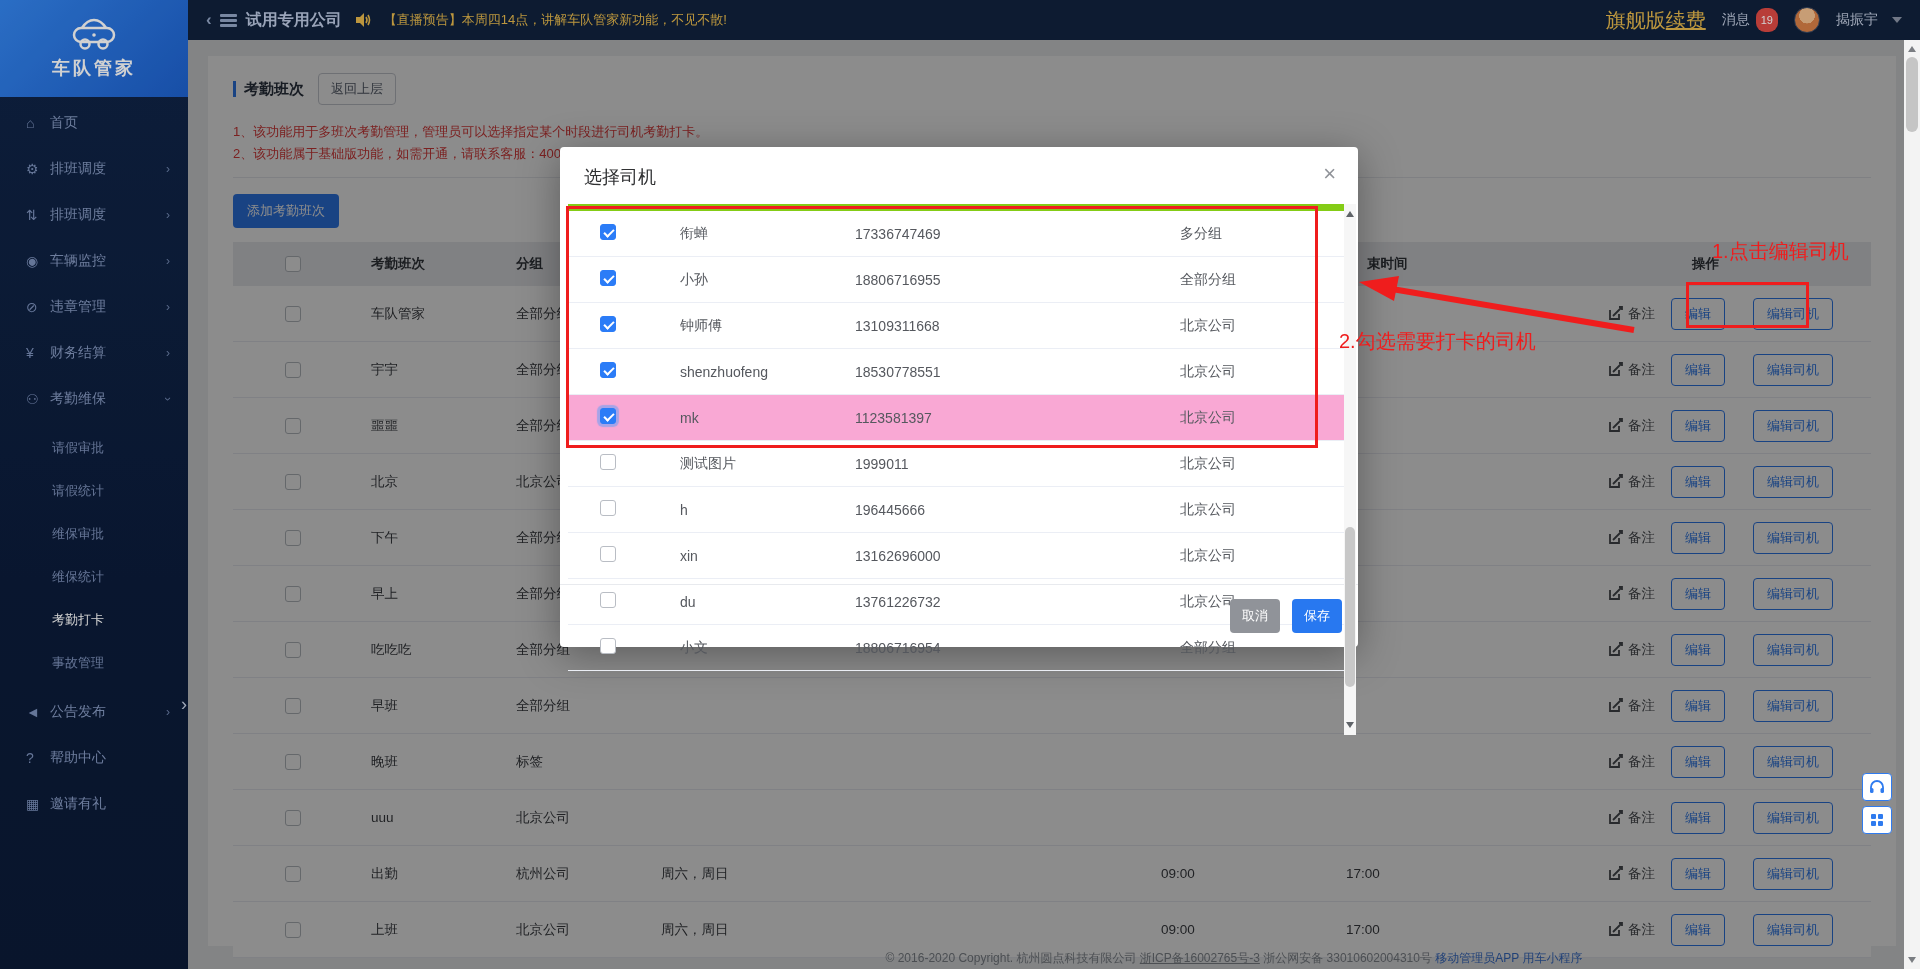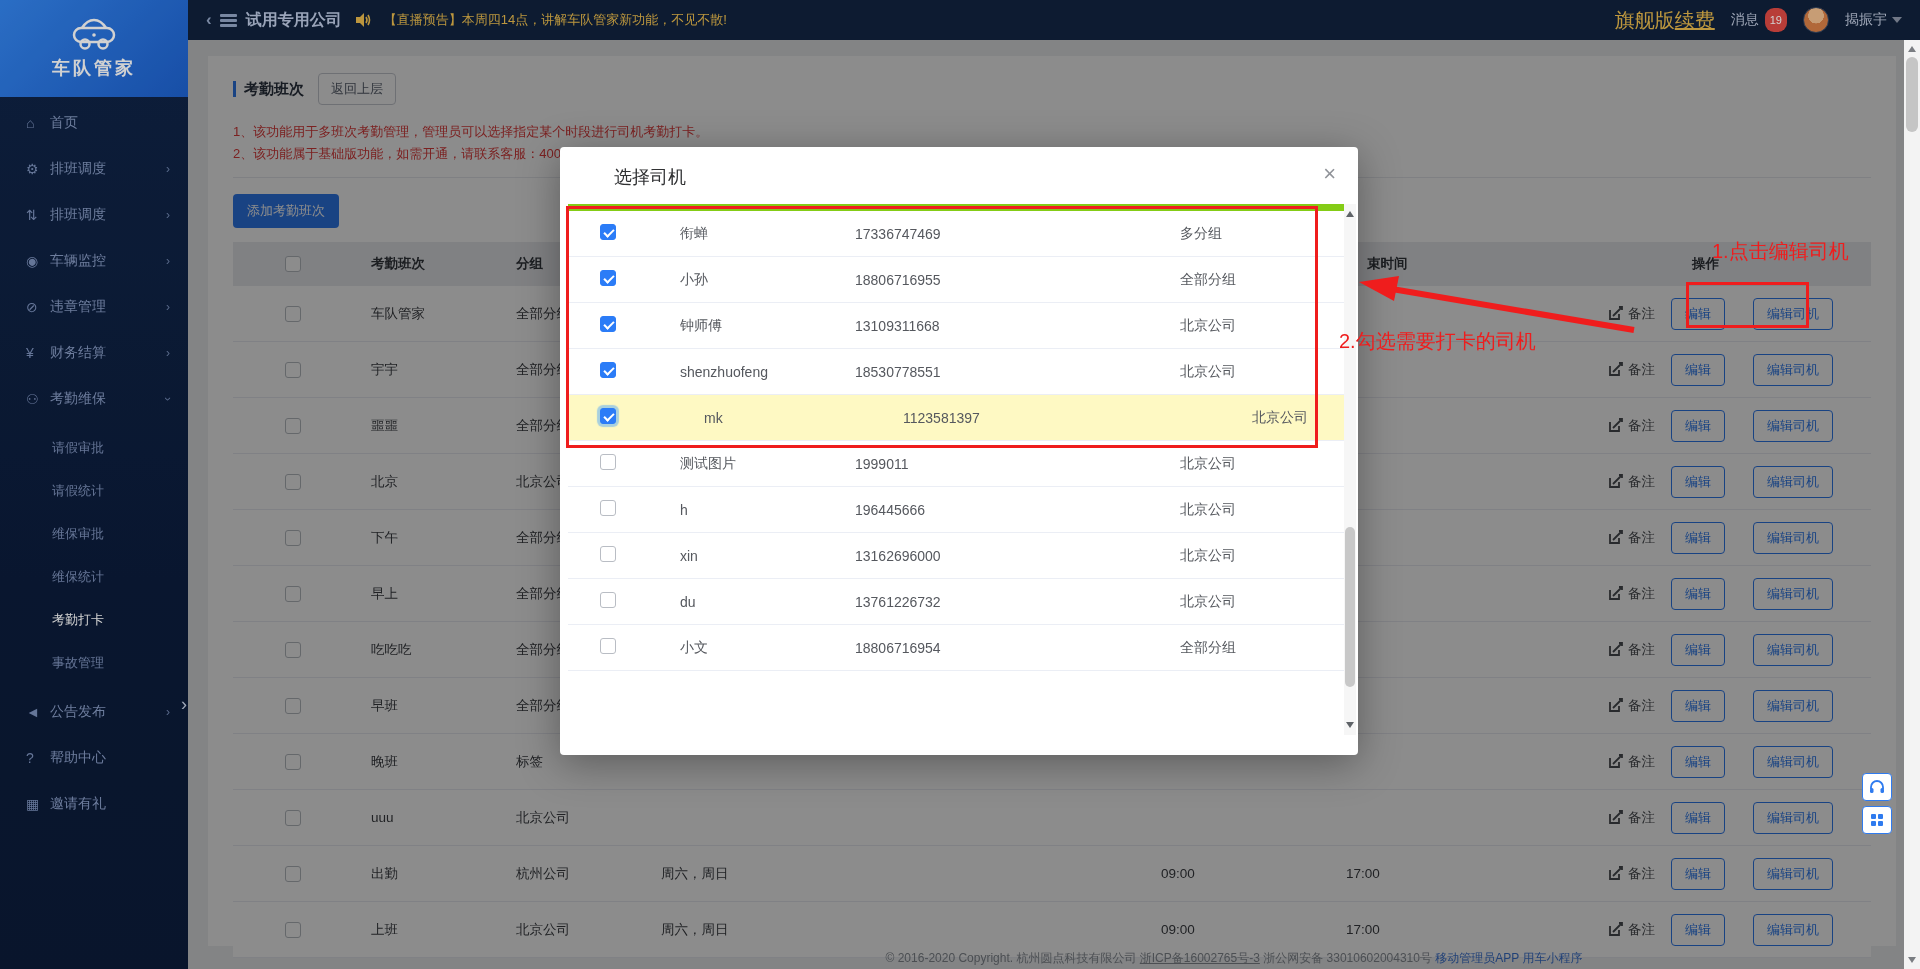--- a/index.html
+++ b/index.html
@@ -14,21 +14,21 @@
   .tb-list-icon i { display:block; height:3px; background:#93a5c5; border-radius:1px; }
   .tb-company { color:#bcc9e2; font-size:16px; font-weight:bold; margin-right:14px; }
   .tb-speaker { margin-right:12px; display:flex; }
   .tb-announce { color:#e6b84c; font-size:13px; }
   .tb-right { margin-left:auto; display:flex; align-items:center; gap:16px; }
   .tb-plan { color:#e6b84c; font-size:20px; }
   .tb-renew { text-decoration:underline; cursor:pointer; }
   .tb-msg { color:#c3cce0; font-size:14px; display:flex; align-items:center; gap:6px; }
   .badge { background:#e14b45; color:#fff; font-size:11px; line-height:16px; padding:4px 5px; border-radius:9px; }
   .avatar { width:26px; height:26px; border-radius:50%; background:radial-gradient(circle at 50% 32%, #f3c08f 0 38%, #d87f46 39% 100%); border:1px solid #3a4b66; }
-  .tb-user { color:#c3cce0; font-size:14px; display:flex; align-items:center; gap:5px; cursor:pointer; }
+  .tb-user { color:#c3cce0; font-size:14px; display:flex; align-items:center; gap:14px; cursor:pointer; }
   .caret { width:0; height:0; border-left:5px solid transparent; border-right:5px solid transparent; border-top:6px solid #8a93a5; }
 
   
   .sidebar { position:absolute; left:0; top:0; width:188px; height:100%; background:linear-gradient(180deg,#102548 0%,#0c1c3a 60%,#0b1a36 100%); z-index:6; }
   .logo { height:97px; background:linear-gradient(135deg,#3486f0 0%,#1d60cc 100%); display:flex; flex-direction:column; align-items:center; justify-content:center; }
   .logo-title { color:#fff; font-size:18px; font-weight:bold; letter-spacing:3px; margin-top:4px; }
   .menu { padding-top:3px; }
   .side-item { height:46px; display:flex; align-items:center; padding-left:26px; color:#8699c0; font-size:14px; cursor:pointer; }
   .side-item .mi { width:24px; font-size:14px; color:#7c90ba; }
   .side-item .chev { margin-left:auto; margin-right:18px; font-size:12px; color:#6c80a8; }
@@ -71,29 +71,29 @@
   .footer { position:absolute; left:188px; bottom:2px; width:1716px; text-align:center; font-size:12px; color:#8a9097; }
   .footer .link { color:#3f78d9; cursor:pointer; }
   .footer .u { text-decoration:underline; }
 
   
   .overlay-main { position:absolute; left:188px; top:40px; right:0; bottom:0; background:rgba(0,0,0,0.45); z-index:40; }
   .overlay-top  { position:absolute; left:188px; top:0; right:0; height:40px; background:rgba(0,0,0,0.18); z-index:40; }
   .overlay-side { position:absolute; left:0; top:0; width:188px; bottom:0; background:rgba(0,0,0,0.18); z-index:40; }
 
   
-  .modal { position:absolute; left:560px; top:147px; width:798px; height:608px; background:#fff; border-radius:4px;
-           box-shadow:0 8px 40px rgba(0,0,0,.35); z-index:55;padding-left:30px; }
+  .modal { position:absolute; left:560px; top:147px; width:798px; height:500px; background:#fff; border-radius:4px;
+           box-shadow:0 8px 40px rgba(0,0,0,.35); z-index:55; }
   .m-head { height:57px; padding:18px 24px; }
   .m-title { font-size:18px; color:#303133; }
   .m-close { position:absolute; right:22px; top:14px; font-size:22px; color:#909399; cursor:pointer; }
   .m-list { position:absolute; left:8px; top:57px; width:784px; height:520px; border-top:7px solid #84cc16; overflow:hidden; }
   .d-row { height:46px; display:grid; grid-template-columns:80px 175px 325px 1fr; align-items:center; padding-left:32px;
            border-bottom:1px solid #ebeef5; font-size:14px; color:#55585e; }
-  .d-row.hl { background:#fef9c3;gap:24px; }
+  .d-row.hl { background:#f9a8d4; }
   .m-scroll { position:absolute; right:2px; top:57px; width:12px; height:531px; background:#f6f6f6; z-index:2; }
   .sc-up { position:absolute; top:7px; left:2px; width:0; height:0; border-left:4px solid transparent; border-right:4px solid transparent; border-bottom:6px solid #5f6368; }
   .sc-down { position:absolute; bottom:7px; left:2px; width:0; height:0; border-left:4px solid transparent; border-right:4px solid transparent; border-top:6px solid #5f6368; }
   .sc-thumb { position:absolute; top:323px; left:1px; width:10px; height:160px; background:#c8c8c8; border-radius:5px; }
   .m-foot { position:absolute; left:0; right:0; bottom:0; height:63px; border-top:1px solid #e8eaee;
             display:flex; align-items:center; justify-content:flex-end; gap:12px; padding-right:16px; }
   .btn-cancel { background:#909399; color:#fff; border:none; border-radius:4px; font-size:13px; padding:8px 12px; cursor:pointer; }
   .btn-save { background:#2878f0; color:#fff; border:none; border-radius:4px; font-size:13px; padding:8px 12px; cursor:pointer; }
 
   
@@ -649,20 +649,24 @@
           <span>小文</span>
           <span>18806716954</span>
           <span>全部分组</span>
         </div>
       </div>
     <div class="m-scroll">
       <span class="sc-up"></span>
       <span class="sc-thumb"></span>
       <span class="sc-down"></span>
     </div>
+    <div class="m-foot">
+      <button class="btn-cancel">取消</button>
+      <button class="btn-save">保存</button>
+    </div>
   </div>
 
   <div class="float-btn fb1">
     <svg width="16" height="15" viewBox="0 0 16 15">
       <path d="M2 9 v-2 a6 6 0 0 1 12 0 v2" fill="none" stroke="#2f7bef" stroke-width="1.8"></path>
       <rect x="1" y="8" width="3.5" height="5" rx="1.5" fill="#2f7bef"></rect>
       <rect x="11.5" y="8" width="3.5" height="5" rx="1.5" fill="#2f7bef"></rect>
     </svg>
   </div>
   <div class="float-btn fb2">

